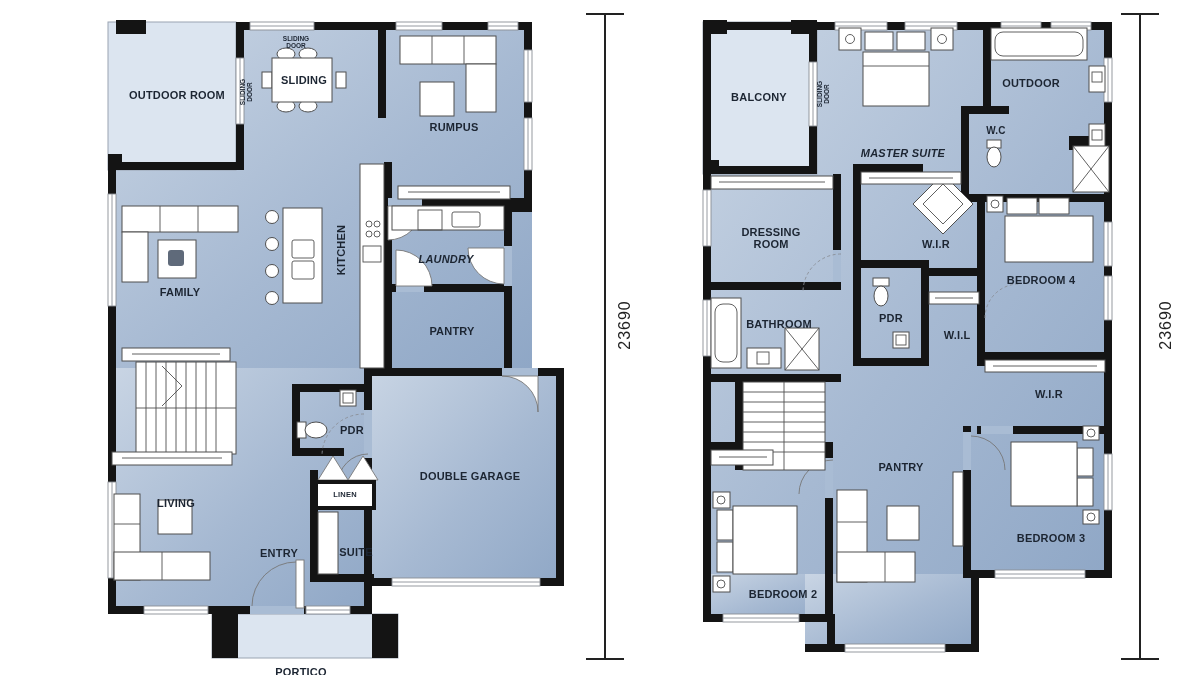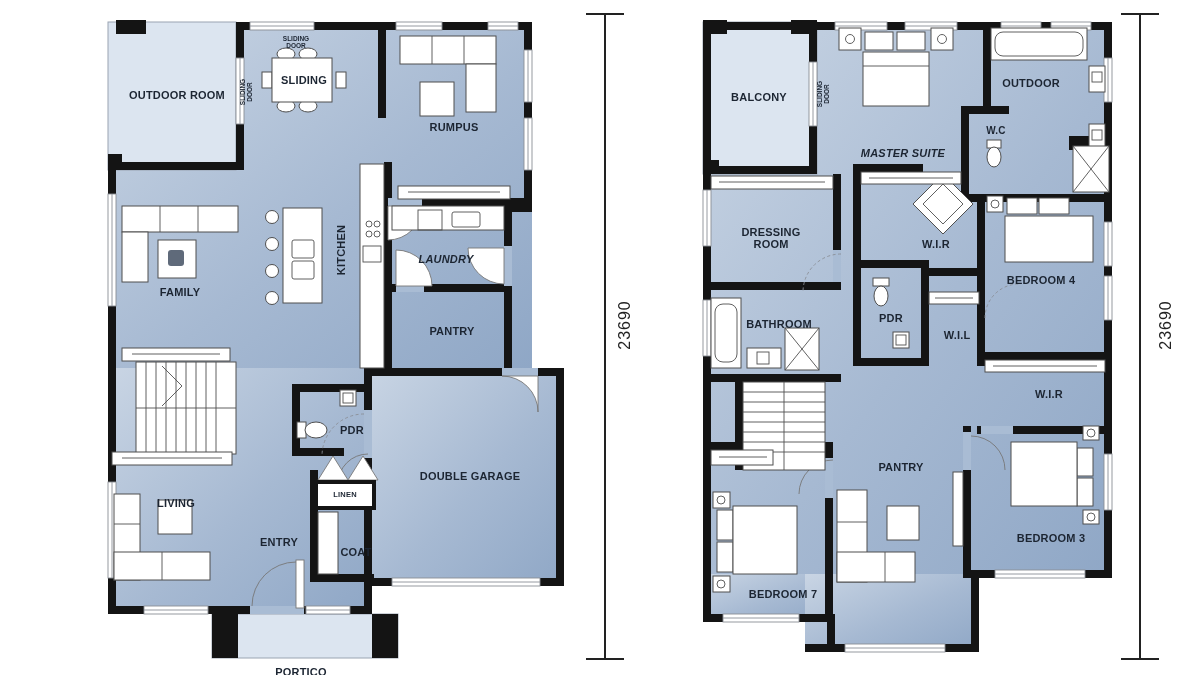--- a/index.html
+++ b/index.html
@@ -262,23 +262,23 @@
     <div class="lbl tiny vert" style="left:146px;top:78px;">SLIDING DOOR</div>
     <div class="lbl" style="left:204px;top:66px;">SLIDING</div>
     <div class="lbl" style="left:354px;top:113px;">RUMPUS</div>
     <div class="lbl vert" style="left:241px;top:236px;">KITCHEN</div>
     <div class="lbl" style="left:346px;top:245px;font-style:italic;">LAUNDRY</div>
     <div class="lbl" style="left:80px;top:278px;">FAMILY</div>
     <div class="lbl" style="left:352px;top:317px;">PANTRY</div>
     <div class="lbl" style="left:252px;top:416px;">PDR</div>
     <div class="lbl" style="left:76px;top:468px;margin-top:21px;">LIVING</div>
     <div class="lbl" style="left:370px;top:462px;">DOUBLE GARAGE</div>
-    <div class="lbl" style="left:179px;top:528px;text-align:right;">ENTRY</div>
+    <div class="lbl" style="left:179px;top:539px;text-align:right;">ENTRY</div>
     <div class="lbl linen" style="left:245px;top:481px;">LINEN</div>
-    <div class="lbl" style="left:256px;top:538px;">COAT</div>
+    <div class="lbl" style="left:256px;top:538px;">SUITE</div>
     <div class="lbl" style="left:201px;top:658px;">PORTICO</div>
   </div>
 
   <div class="dimline" style="left:604px;top:13px;height:647px;"></div>
   <div class="dimcap" style="left:586px;top:13px;width:38px;"></div>
   <div class="dimcap" style="left:586px;top:658px;width:38px;"></div>
   <div class="dimtext" style="left:625px;top:325px;">23690</div>
 
   <div id="first" class="plan">
     <svg width="425" height="648" viewBox="0 0 425 648">
@@ -547,21 +547,21 @@
     <div class="lbl" style="left:336px;top:69px;">OUTDOOR</div>
     <div class="lbl wc" style="left:301px;top:116px;">W.C</div>
     <div class="lbl wrap" style="left:76px;top:224px;width:62px;">DRESSING ROOM</div>
     <div class="lbl" style="left:241px;top:230px;">W.I.R</div>
     <div class="lbl" style="left:346px;top:266px;">BEDROOM 4</div>
     <div class="lbl" style="left:84px;top:310px;">BATHROOM</div>
     <div class="lbl" style="left:196px;top:304px;">PDR</div>
     <div class="lbl" style="left:262px;top:309px;margin-top:12px;">W.I.L</div>
     <div class="lbl" style="left:354px;top:380px;">W.I.R</div>
     <div class="lbl" style="left:206px;top:453px;">PANTRY</div>
-    <div class="lbl" style="left:88px;top:580px;">BEDROOM 7</div>
+    <div class="lbl" style="left:88px;top:580px;">BEDROOM 2</div>
     <div class="lbl" style="left:340px;top:524px;padding-left:32px;">BEDROOM 3</div>
   </div>
 
   <div class="dimline" style="left:1139px;top:13px;height:647px;"></div>
   <div class="dimcap" style="left:1121px;top:13px;width:38px;"></div>
   <div class="dimcap" style="left:1121px;top:658px;width:38px;"></div>
   <div class="dimtext" style="left:1166px;top:325px;">23690</div>
 
 </div>
 

